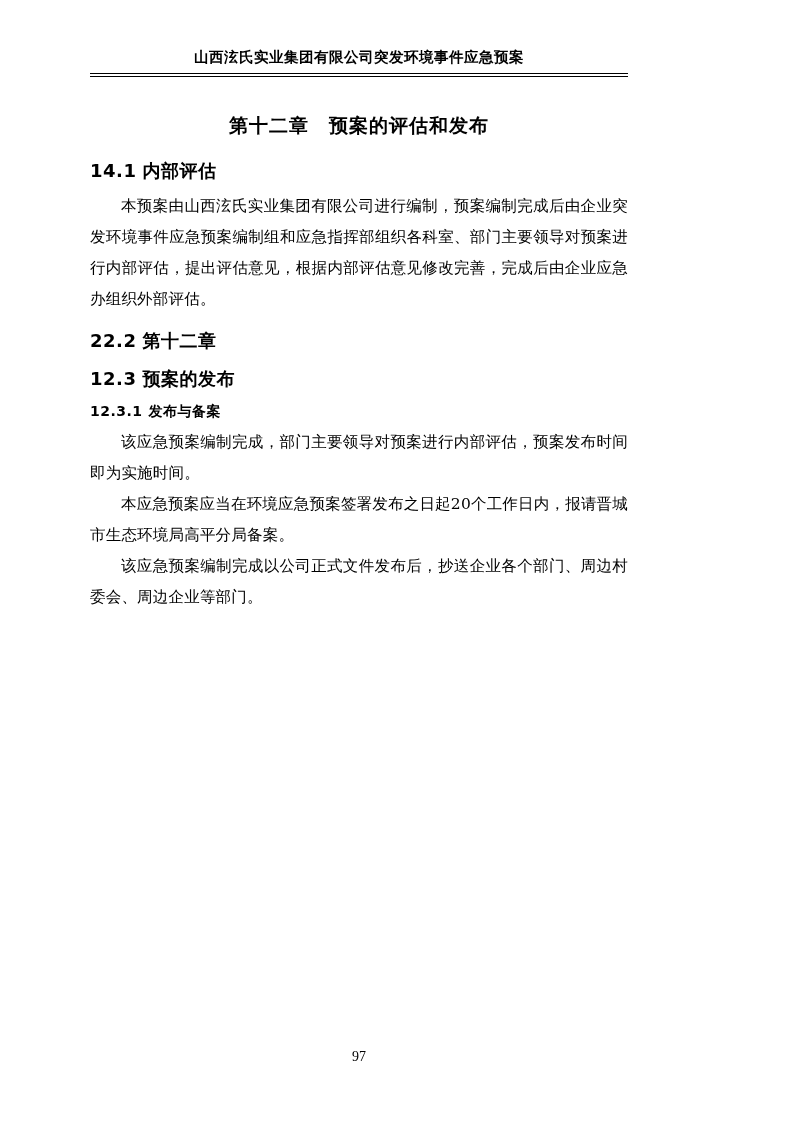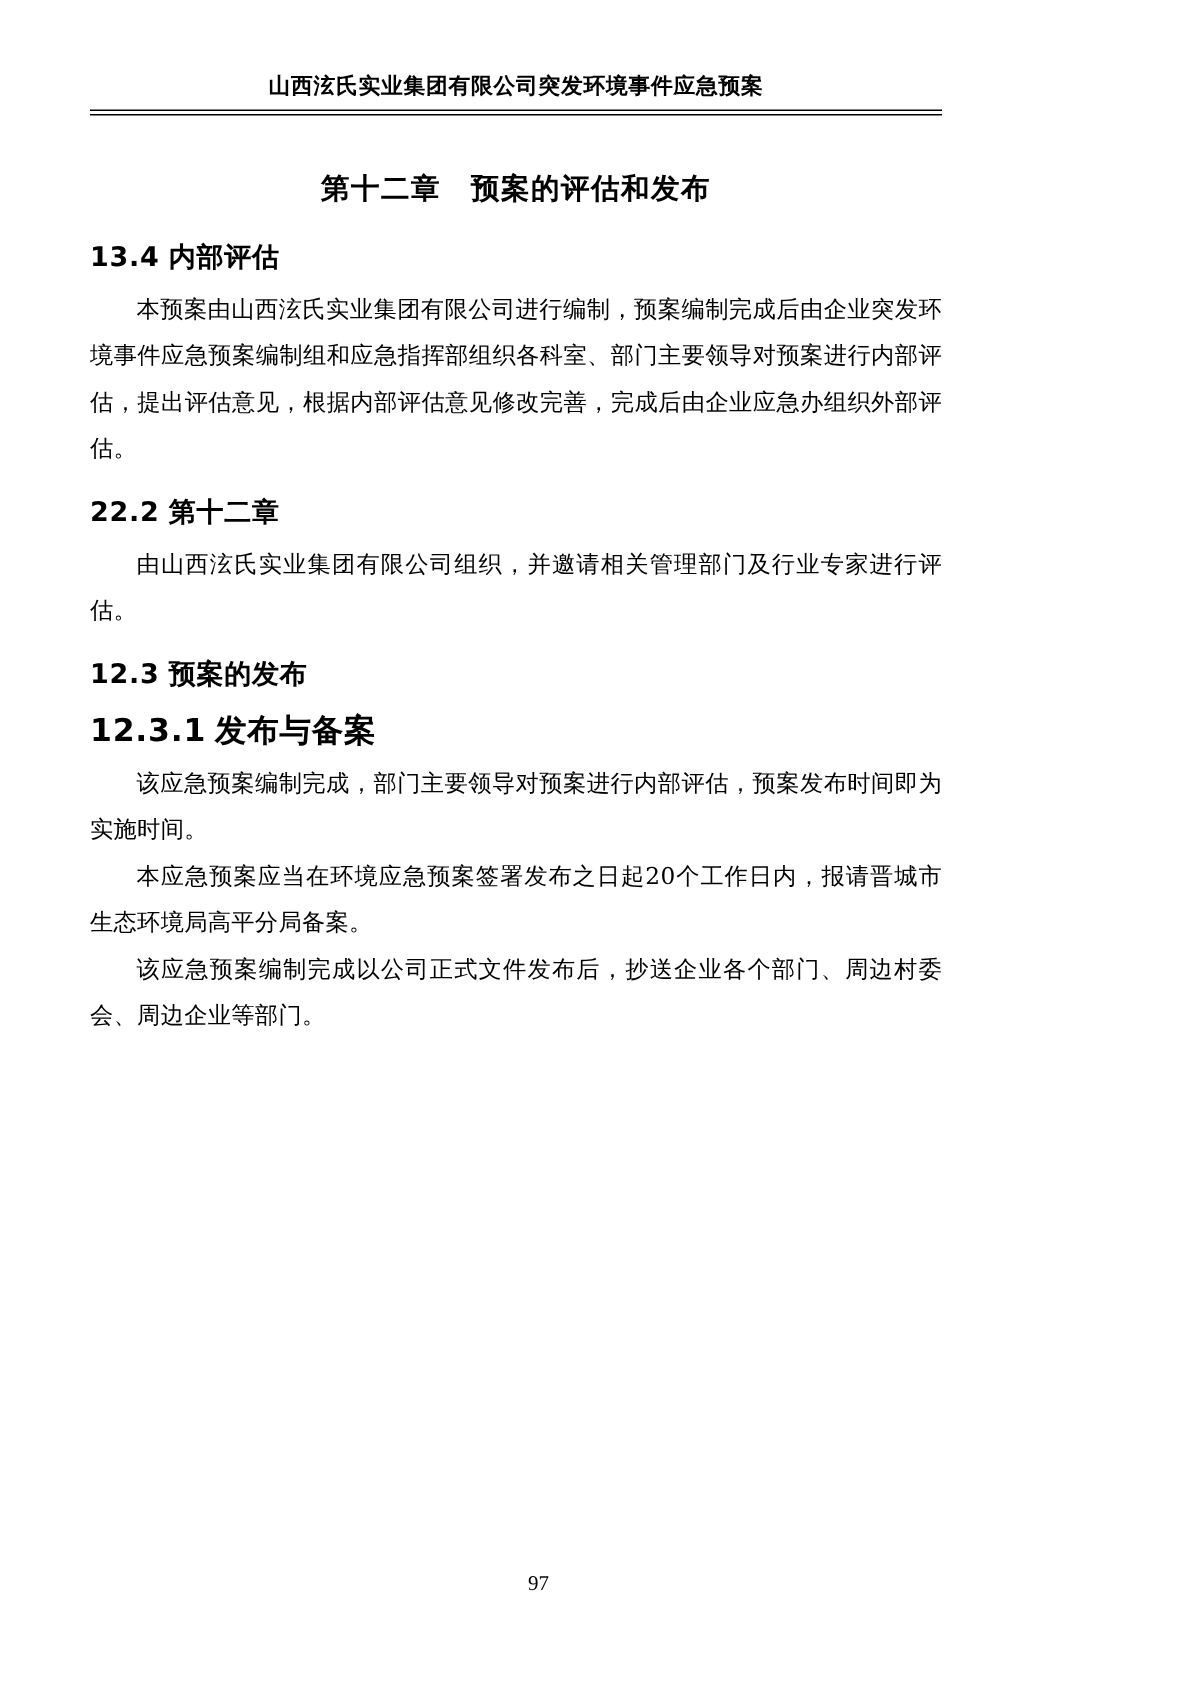--- a/index.html
+++ b/index.html
@@ -11,21 +11,21 @@
     height: 1123px;
     background: #ffffff;
     font-family: "DejaVu Serif", serif;
     color: #000000;
   }
   .page {
     position: relative;
     width: 718px;
     height: 1123px;
     box-sizing: border-box;
-    padding: 48px 90px 40px 60px;
+    padding: 48px 90px 40px 90px;
   }
   .header {
     text-align: center;
     font-family: "DejaVu Sans", sans-serif;
     font-weight: bold;
     font-size: 14.5px;
     letter-spacing: 0.5px;
     padding-bottom: 6px;
   }
   .header-rule {
@@ -46,21 +46,21 @@
   h2.sec {
     font-family: "DejaVu Sans", sans-serif;
     font-weight: bold;
     font-size: 18px;
     margin: 14px 0 8px 0;
     letter-spacing: 0.5px;
   }
   h3.subsec {
     font-family: "DejaVu Sans", sans-serif;
     font-weight: bold;
-    font-size: 21px;
+    font-size: 14px;
     margin: 12px 0 6px 0;
     letter-spacing: 0.5px;
   }
   p.body {
     font-size: 15.5px;
     line-height: 2.0;
     text-indent: 2em;
     margin: 0 0 0 0;
     text-align: justify;
     text-justify: inter-ideograph;
@@ -83,28 +83,27 @@
 <body>
 
 <div class="page">
 
   <div class="header">山西泫氏实业集团有限公司突发环境事件应急预案</div>
   <div class="header-rule"></div>
 
   <div class="chapter-title">第十二章　预案的评估和发布</div>
 
   <h2 class="sec">
-    <span class="sec-num">13.4</span><span>内部评估</span>
+    <span class="sec-num">14.1</span><span>内部评估</span>
   </h2>
   <p class="body">本预案由山西泫氏实业集团有限公司进行编制，预案编制完成后由企业突发环境事件应急预案编制组和应急指挥部组织各科室、部门主要领导对预案进行内部评估，提出评估意见，根据内部评估意见修改完善，完成后由企业应急办组织外部评估。</p>
 
   <h2 class="sec">
     <span class="sec-num">22.2</span><span>第十二章</span>
   </h2>
-  <p class="body">由山西泫氏实业集团有限公司组织，并邀请相关管理部门及行业专家进行评估。</p>
 
   <h2 class="sec">
     <span class="sec-num">12.3</span><span>预案的发布</span>
   </h2>
 
   <h3 class="subsec">
     <span class="sec-num">12.3.1</span><span>发布与备案</span>
   </h3>
   <p class="body">该应急预案编制完成，部门主要领导对预案进行内部评估，预案发布时间即为实施时间。</p>
   <p class="body">本应急预案应当在环境应急预案签署发布之日起20个工作日内，报请晋城市生态环境局高平分局备案。</p>

